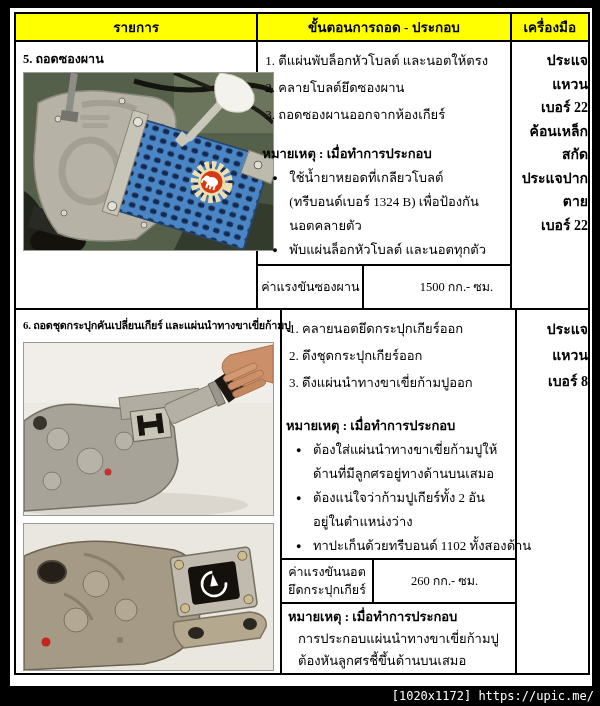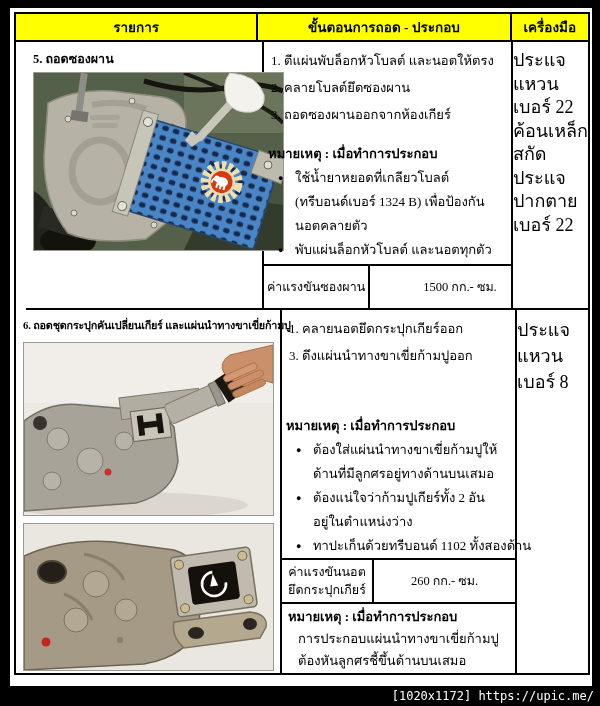--- a/index.html
+++ b/index.html
@@ -23,21 +23,21 @@
   .hrow { height:28px; }
   .hcell {
     background:#ffff00;
     border-bottom:2px solid #000;
     display:flex; align-items:center; justify-content:center;
     font-weight:bold; font-size:13.5px;
   }
   .c1 { width:266px; border-right:2px solid #000; }
   .c2 { width:278px; border-right:2px solid #000; }
   .c3 { width:84px; }
-  .r1 { height:268px;padding-left:10px; }
+  .r1 { height:268px; }
   .r1 .cell { border-bottom:2px solid #000; }
   .r2 { height:363px; }
   .cell { position:relative; font-size:13px; }
   .row-title { font-weight:bold; font-size:12.5px; padding:7px 4px 0 7px; white-space:nowrap; }
   .r2 .row-title { font-size:10.8px; letter-spacing:-0.2px; }
   .photo {
     position:absolute; border:1px solid #9a9a93; background:#ddd; overflow:hidden;
   }
   .photo svg { display:block; }
   .ph-engine { left:7px; top:30px; width:251px; height:179px; }
@@ -56,21 +56,21 @@
   .t2 { top:248px; height:46px; border-bottom:2px solid #000; }
   .torque-label {
     border-right:2px solid #000; text-align:center; font-size:12.5px;
     display:flex; flex-direction:column; justify-content:center; line-height:18px;
   }
   .t1 .torque-label { width:106px; }
   .t2 .torque-label { width:92px; }
   .torque-value { flex:1; display:flex; align-items:center; justify-content:center; font-size:12.5px; }
   .note2 { position:absolute; top:296px; left:6px; line-height:22px; }
   .note2 .cont2 { padding-left:10px; white-space:nowrap; }
-  .tools { text-align:left; padding-top:7px; line-height:23.5px; font-size:18px; }
+  .tools { text-align:right; padding-top:7px; line-height:23.5px; font-size:14px;font-weight:bold; }
   .r2 .tools { line-height:26px; }
   .footer {
     position:absolute; left:0; right:0; bottom:0; height:20px; background:#000;
     color:#fff; font-family:"DejaVu Sans Mono",monospace; font-size:12px;
     line-height:20px; text-align:right; padding-right:6px;margin-left:8px;
   }
 </style>
 </head>
 <body>
 
@@ -246,20 +246,21 @@
             <path d="M150,98 L226,88 Q244,90 242,103 L236,114 L160,124 Q147,112 150,98 Z" fill="#b4a98f" stroke="#7d7260" stroke-width="1.5"></path>
             <ellipse cx="172" cy="109" rx="8" ry="6" fill="#2a2620"></ellipse>
             <ellipse cx="226" cy="100" rx="7" ry="6" fill="#2a2620"></ellipse>
           </svg>
         </div>
       </div>
 
       <div class="cell c2">
         <div class="steps">
           <div>1. คลายนอตยึดกระปุกเกียร์ออก</div>
+          <div>2. ดึงชุดกระปุกเกียร์ออก</div>
           <div>3. ดึงแผ่นนำทางขาเขี่ยก้ามปูออก</div>
         </div>
         <div class="notes n2">
           <div class="note-title">หมายเหตุ : เมื่อทำการประกอบ</div>
           <div class="bullet-line">
             <span class="bullet">●</span>
             <span>ต้องใส่แผ่นนำทางขาเขี่ยก้ามปูให้</span>
           </div>
           <div class="cont">ด้านที่มีลูกศรอยู่ทางด้านบนเสมอ</div>
           <div class="bullet-line">

